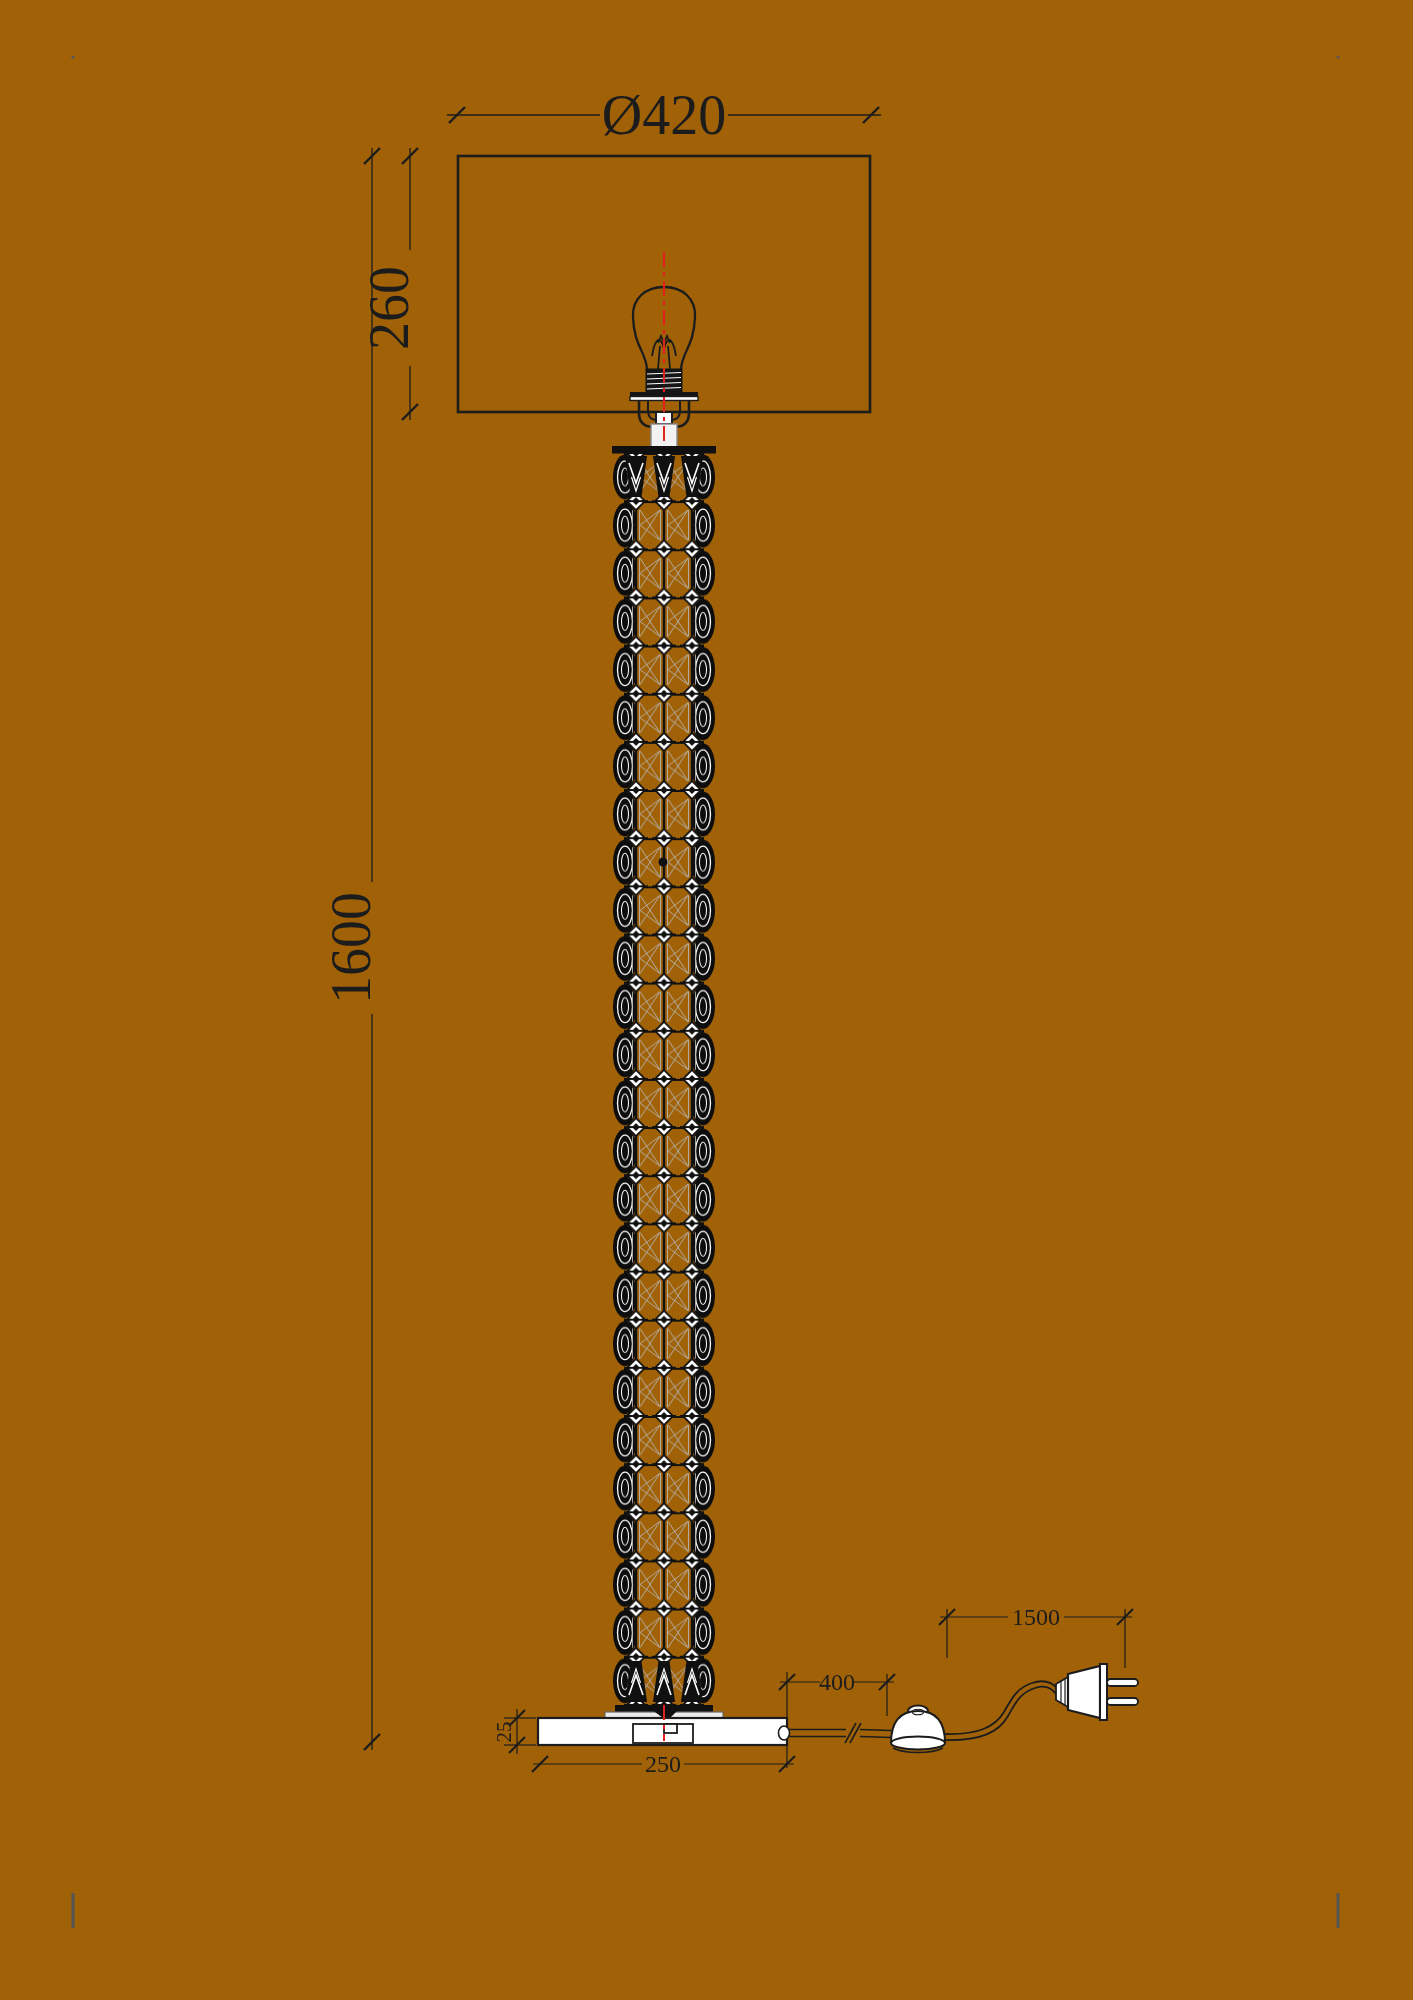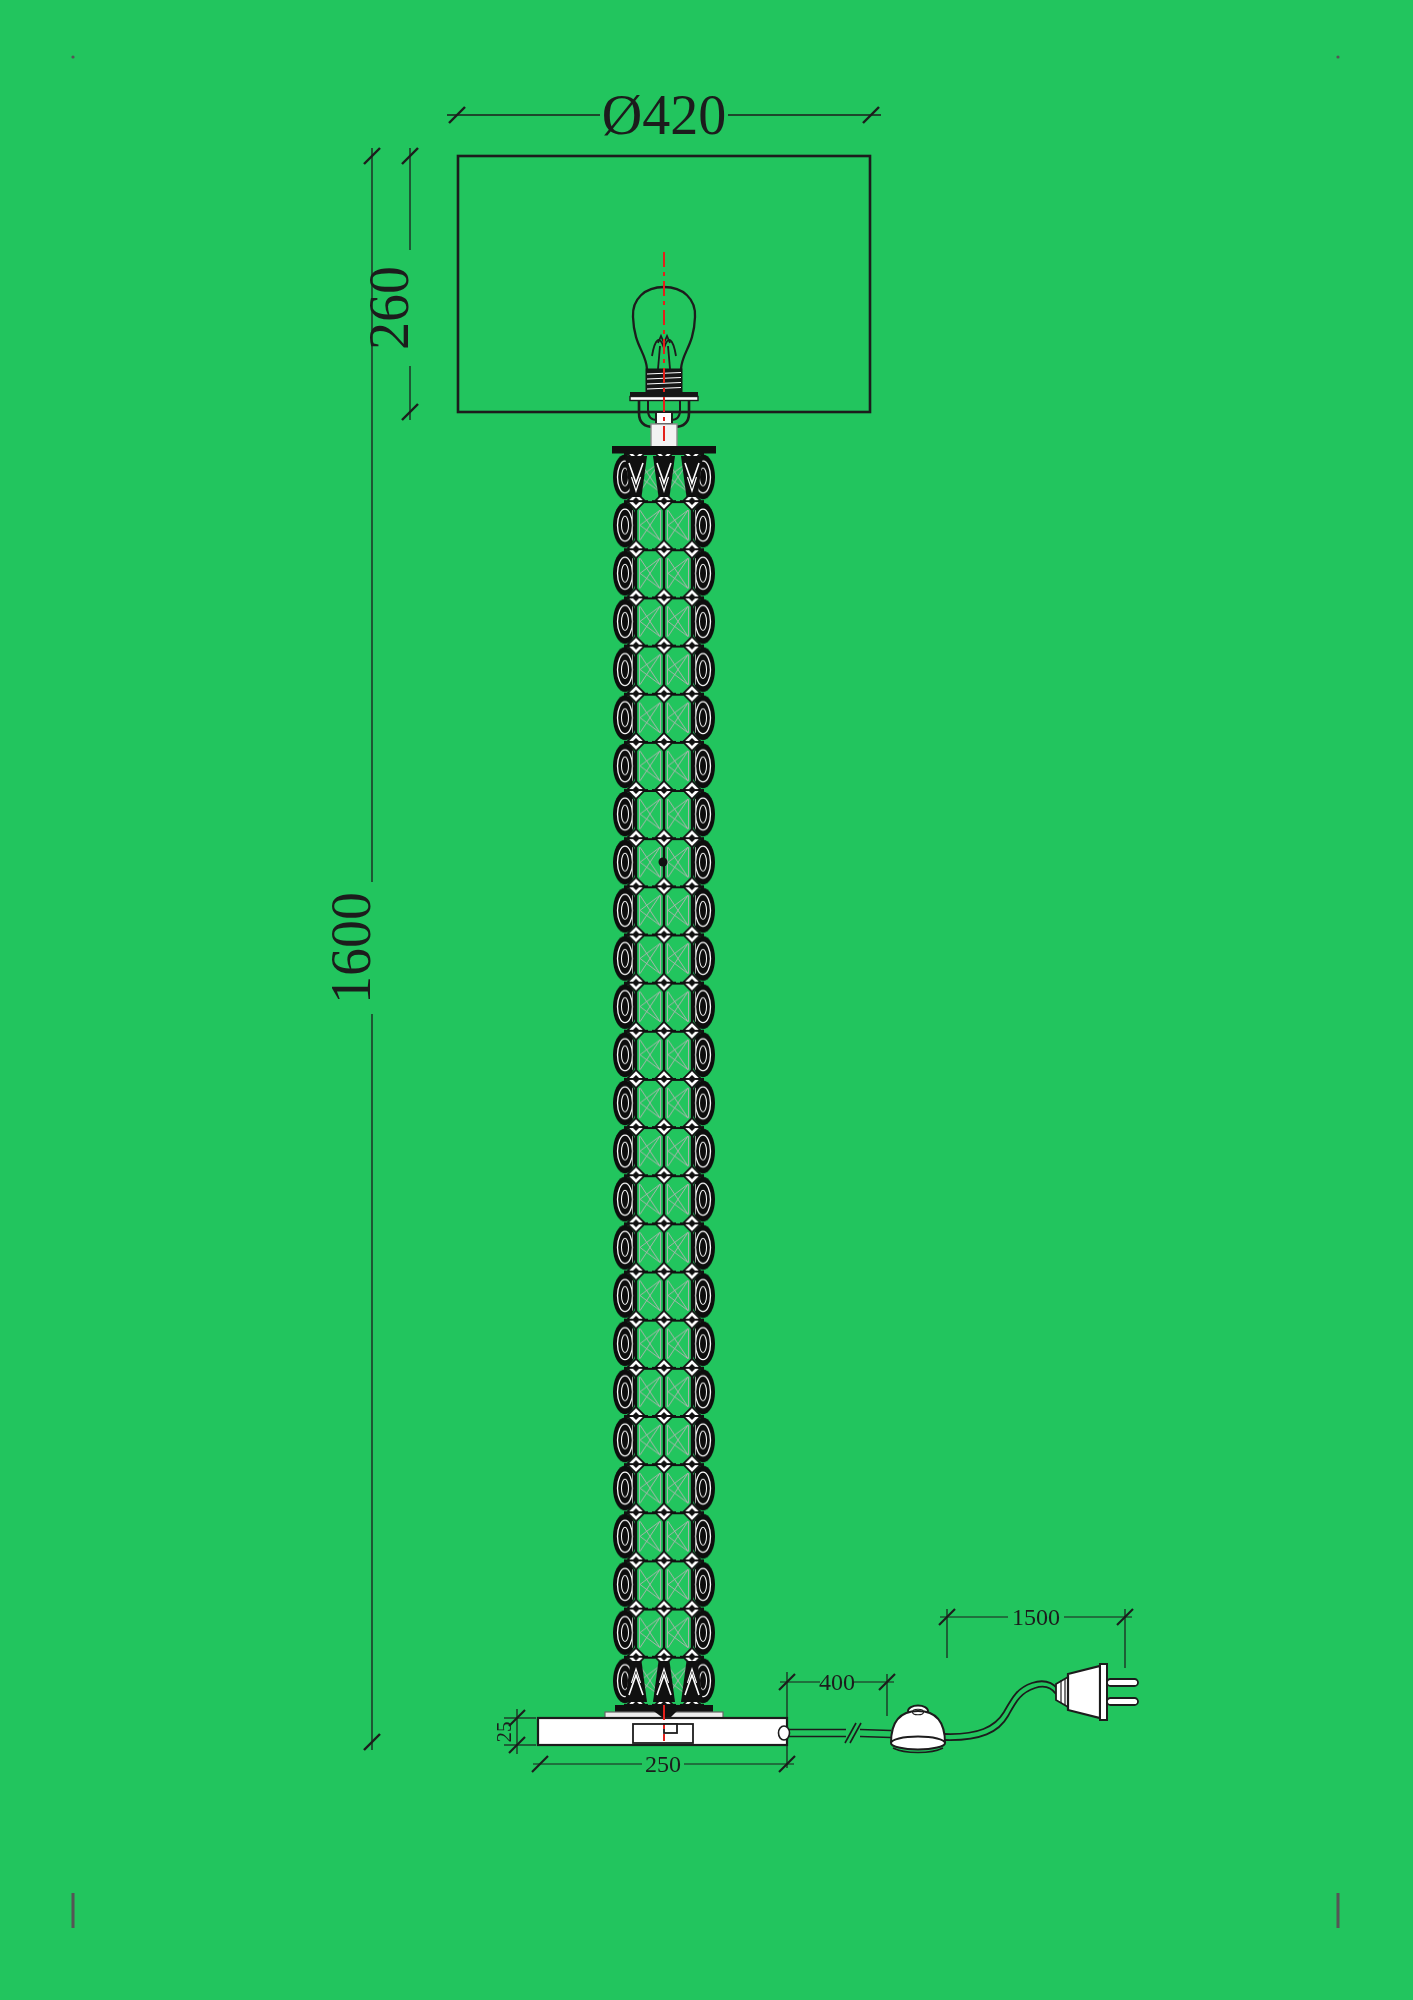--- a/index.html
+++ b/index.html
@@ -1,16 +1,16 @@
 <!DOCTYPE html>
 <html><head>
 <meta charset="utf-8">
 <style>
   html,body{margin:0;padding:0;background:#ffffff;}
-  #canvas{position:relative;width:1413px;height:2000px;background:#22c55e;overflow:hidden;
+  #canvas{position:relative;width:1413px;height:2000px;background:#a16207;overflow:hidden;
           font-family:"Liberation Serif", serif;}
   svg text{font-family:"Liberation Serif", serif;fill:#1c1c1c;}
   .dim-big{font-size:56px;}
   .dim-small{font-size:24px;}
   .dim-tiny{font-size:21px;}
 </style>
 </head>
 <body>
 
 <div id="canvas">

